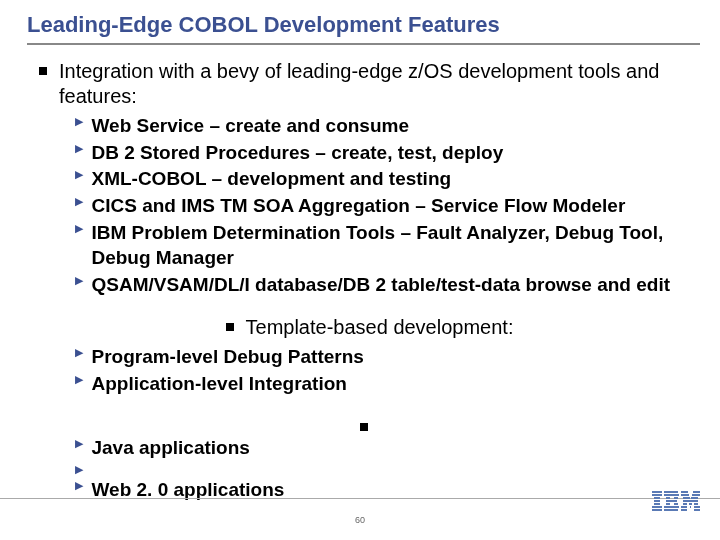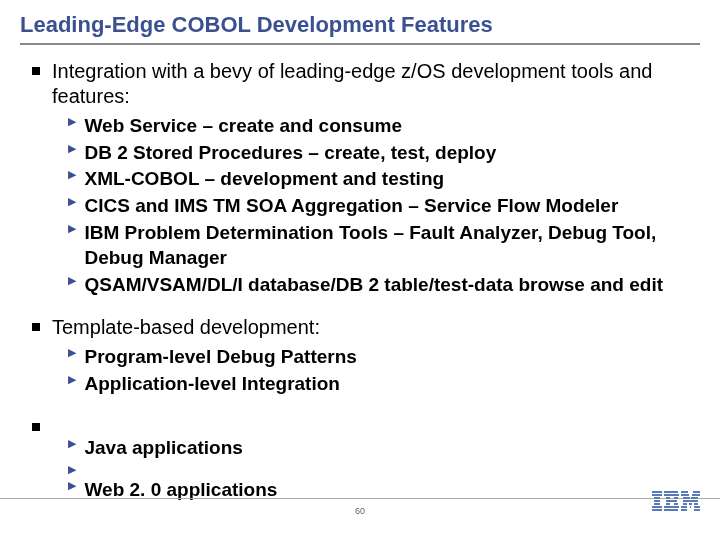--- a/index.html
+++ b/index.html
@@ -5,38 +5,39 @@
   * { margin: 0; padding: 0; box-sizing: border-box; }
   body {
     width: 720px;
     height: 540px;
     background: #fff;
     font-family: Arial, Helvetica, sans-serif;
     position: relative;
     overflow: hidden;
   }
   .slide {
-    padding: 12px 20px 0 20px;
+    padding: 12px 20px 0 27px;
   }
   .title {
     font-size: 22px;
     font-weight: bold;
     color: #3b5091;
     padding-bottom: 5px;
     border-bottom: 2px solid #888;
     margin-bottom: 14px;
   }
   .section {
     margin-bottom: 18px;
     padding-left: 12px;
   }
   .section-head {
     display: flex;
     align-items: flex-start;
     margin-bottom: 4px;
+    justify-content: center;
   }
   .bullet-sq {
     width: 8px;
     height: 8px;
     background: #000;
     margin-top: 8px;
     margin-right: 12px;
     flex-shrink: 0;
   }
   .section-title {
@@ -71,21 +72,21 @@
     bottom: 10px;
     left: 0;
     right: 0;
     border-top: 1px solid #aaa;
     height: 32px;
   }
   .page-num {
     position: absolute;
     left: 50%;
     transform: translateX(-50%);
-    top: 7px;
+    top: 16px;
     font-size: 9px;
     color: #666;
   }
   .logo {
     position: absolute;
     right: 20px;
     top: -8px;
     font-family: Arial, sans-serif;
     font-weight: bold;
     letter-spacing: -1px;

